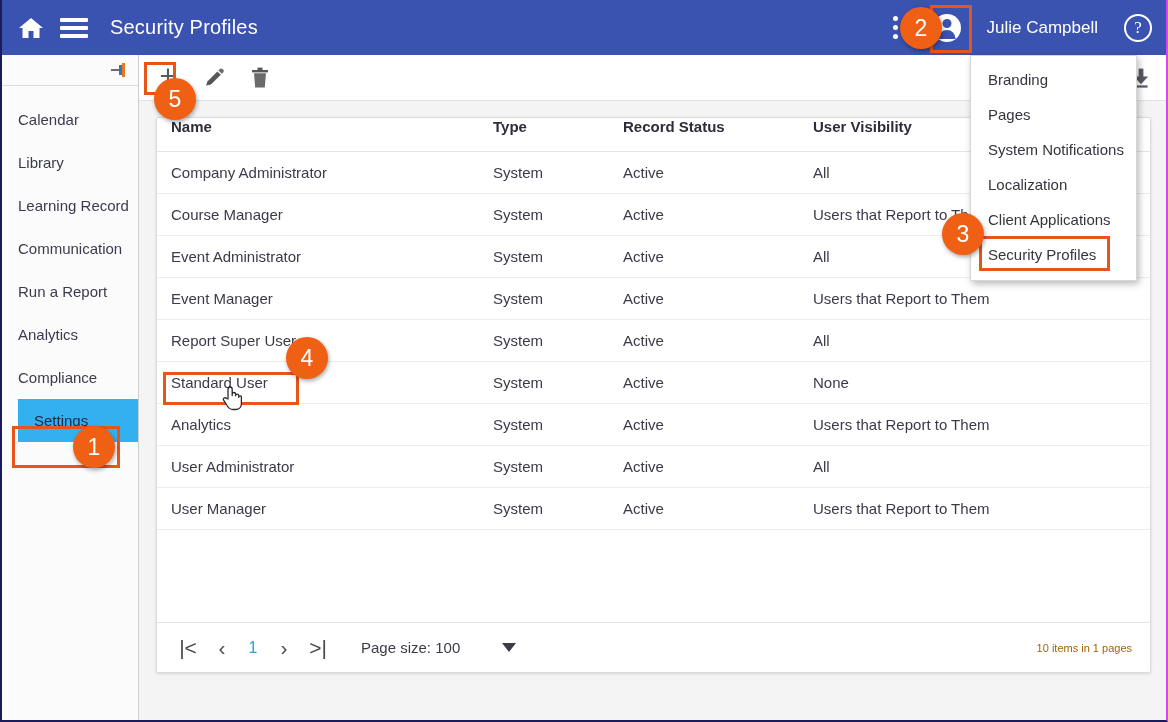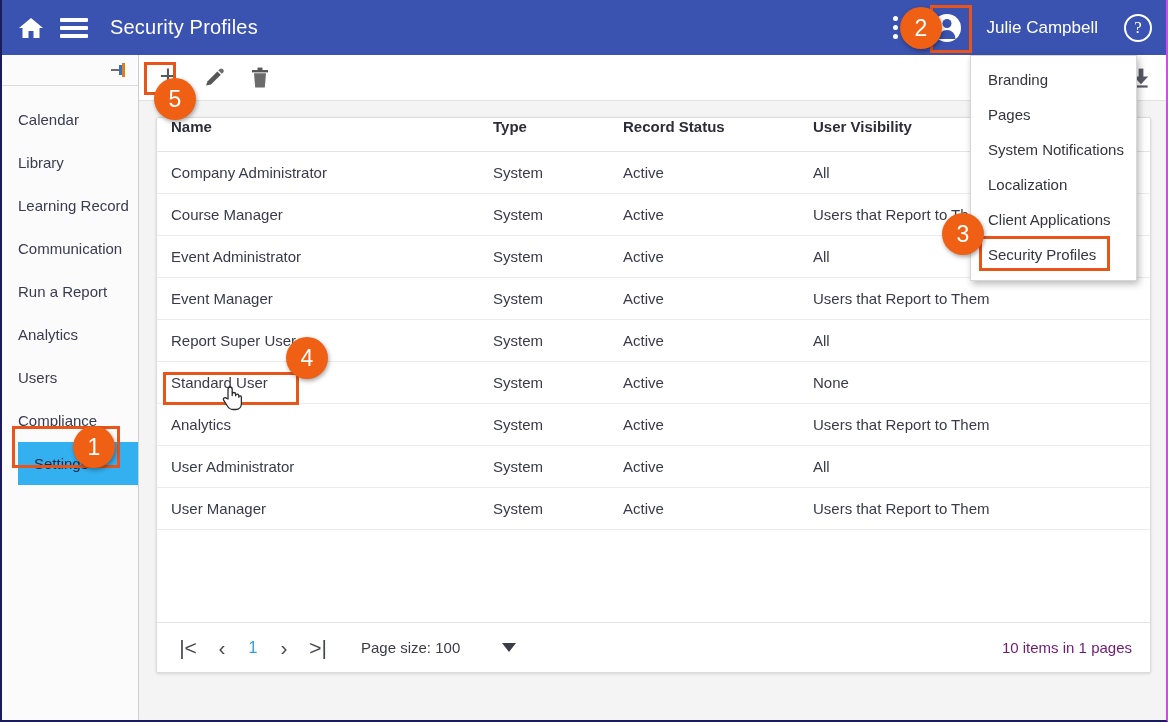--- a/index.html
+++ b/index.html
@@ -289,22 +289,22 @@
   .pagesize-caret {
     margin-left: 42px;
     width: 0; height: 0;
     border-left: 7px solid transparent;
     border-right: 7px solid transparent;
     border-top: 9px solid #3c3c48;
     cursor: pointer;
   }
   .pg-summary {
     margin-left: auto;
-    font-size: 15px;
-    color: #701a75;
+    font-size: 11px;
+    color: #a16207;
     white-space: nowrap;
   }
 
   
   .dropdown {
     position: absolute;
     top: 55px;
     left: 968px;
     width: 167px;
     background: #ffffff;
@@ -404,23 +404,20 @@
           <span>Learning Record</span>
         </div>
       <div class="nav-item">
           <span>Communication</span>
         </div>
       <div class="nav-item">
           <span>Run a Report</span>
         </div>
       <div class="nav-item">
           <span>Analytics</span>
-        </div>
-      <div class="nav-item">
-          <span>Users</span>
         </div>
       <div class="nav-item">
           <span>Compliance</span>
         </div>
       <div class="nav-item active">
           <span>Settings</span>
         </div>
     </div>
   </div>
 

